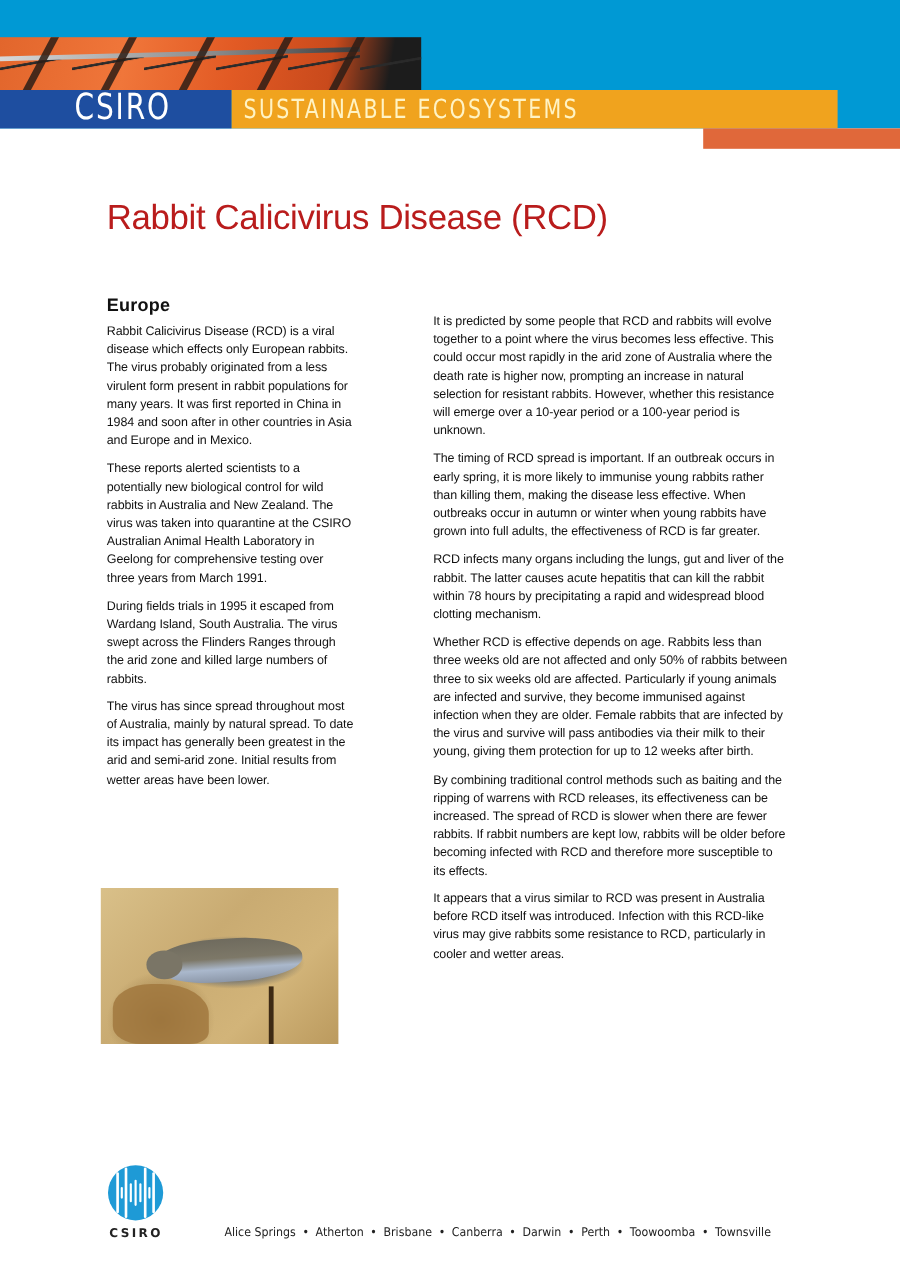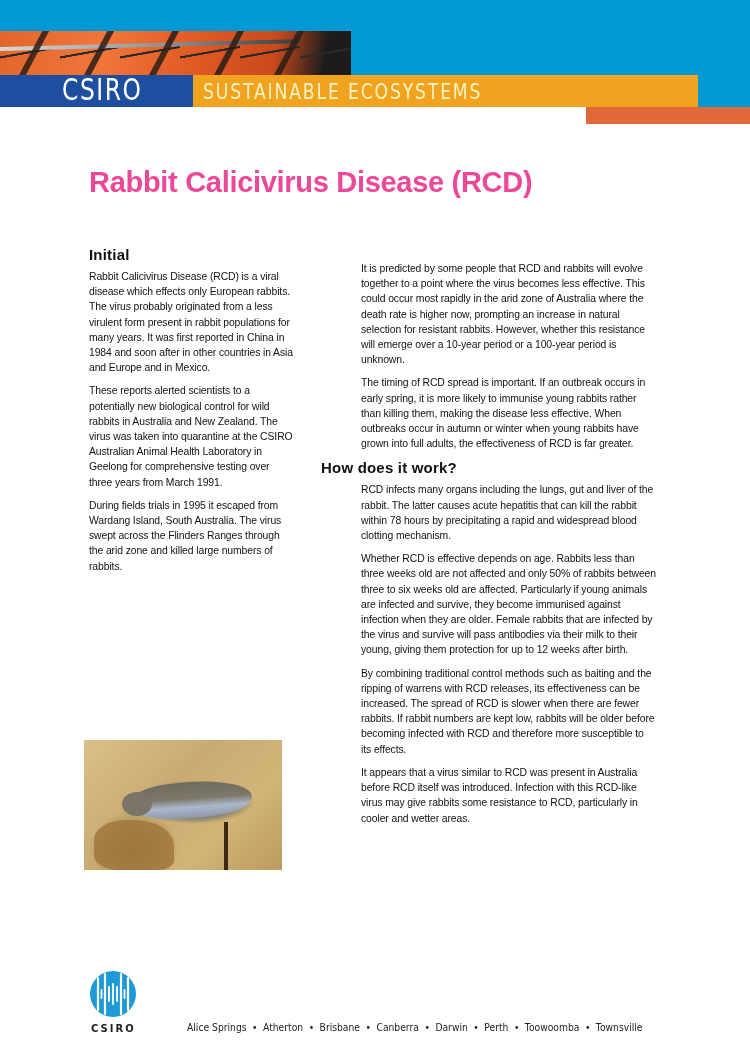--- a/index.html
+++ b/index.html
@@ -77,24 +77,24 @@
     }
     .banner-red {
       position: absolute; left: 586px; top: 107px;
       width: 164px; height: 17px;
       background: #e0683a;
     }
     
     .doc-title {
       position: absolute; left: 89px; top: 166px;
       font-family: "Liberation Sans", sans-serif;
-      font-weight: bold;
+      font-weight: normal;
       font-size: 29px;
       letter-spacing: -0.3px;
-      color: #ec4899;
+      color: #b91c1c;
       white-space: nowrap;
     }
     
     .col-left {
       position: absolute; left: 89px; top: 246px;
       width: 206px;
     }
     .col-right {
       position: absolute; left: 321px; top: 261px;
       width: 335px;
@@ -186,37 +186,37 @@
 </div>
 <div class="banner-navy"></div>
 <div class="banner-csiro">CSIRO</div>
 <div class="banner-orange"></div>
 <div class="banner-subtitle">SUSTAINABLE ECOSYSTEMS</div>
 <div class="banner-red"></div>
 
 <h1 class="doc-title" style="margin:0;">Rabbit Calicivirus Disease (RCD)</h1>
 
 <div class="col-left">
-  <h2>Initial</h2>
+  <h2>Europe</h2>
   <p>Rabbit Calicivirus Disease (RCD) is a viral disease which effects only European rabbits. The virus probably originated from a less virulent form present in rabbit populations for many years. It was first reported in China in 1984 and soon after in other countries in Asia and Europe and in Mexico.</p>
   <p>These reports alerted scientists to a potentially new biological control for wild rabbits in Australia and New Zealand. The virus was taken into quarantine at the CSIRO Australian Animal Health Laboratory in Geelong for comprehensive testing over three years from March 1991.</p>
   <p>During fields trials in 1995 it escaped from Wardang Island, South Australia. The virus swept across the Flinders Ranges through the arid zone and killed large numbers of rabbits.</p>
+  <p>The virus has since spread throughout most of Australia, mainly by natural spread. To date its impact has generally been greatest in the arid and semi-arid zone. Initial results from wetter areas have been lower.</p>
 </div>
 
 <div class="photo" title="dead rabbit lying on dry ground">
   <div class="mound"></div>
   <div class="rabbit-body"></div>
   <div class="rabbit-head"></div>
   <div class="crack"></div>
 </div>
 
 <div class="col-right">
   <p>It is predicted by some people that RCD and rabbits will evolve together to a point where the virus becomes less effective. This could occur most rapidly in the arid zone of Australia where the death rate is higher now, prompting an increase in natural selection for resistant rabbits. However, whether this resistance will emerge over a 10-year period or a 100-year period is unknown.</p>
   <p>The timing of RCD spread is important. If an outbreak occurs in early spring, it is more likely to immunise young rabbits rather than killing them, making the disease less effective. When outbreaks occur in autumn or winter when young rabbits have grown into full adults, the effectiveness of RCD is far greater.</p>
-  <h2>How does it work?</h2>
   <p>RCD infects many organs including the lungs, gut and liver of the rabbit. The latter causes acute hepatitis that can kill the rabbit within 78 hours by precipitating a rapid and widespread blood clotting mechanism.</p>
   <p>Whether RCD is effective depends on age. Rabbits less than three weeks old are not affected and only 50% of rabbits between three to six weeks old are affected. Particularly if young animals are infected and survive, they become immunised against infection when they are older. Female rabbits that are infected by the virus and survive will pass antibodies via their milk to their young, giving them protection for up to 12 weeks after birth.</p>
   <p>By combining traditional control methods such as baiting and the ripping of warrens with RCD releases, its effectiveness can be increased. The spread of RCD is slower when there are fewer rabbits. If rabbit numbers are kept low, rabbits will be older before becoming infected with RCD and therefore more susceptible to its effects.</p>
   <p>It appears that a virus similar to RCD was present in Australia before RCD itself was introduced. Infection with this RCD-like virus may give rabbits some resistance to RCD, particularly in cooler and wetter areas.</p>
 </div>
 
 <div class="logo">
   <svg width="50" height="66" viewBox="0 0 50 66">
     <circle cx="25" cy="24" r="23" fill="#1e9ad6"></circle>
     <g stroke="#ffffff" stroke-width="2.2" stroke-linecap="round">

